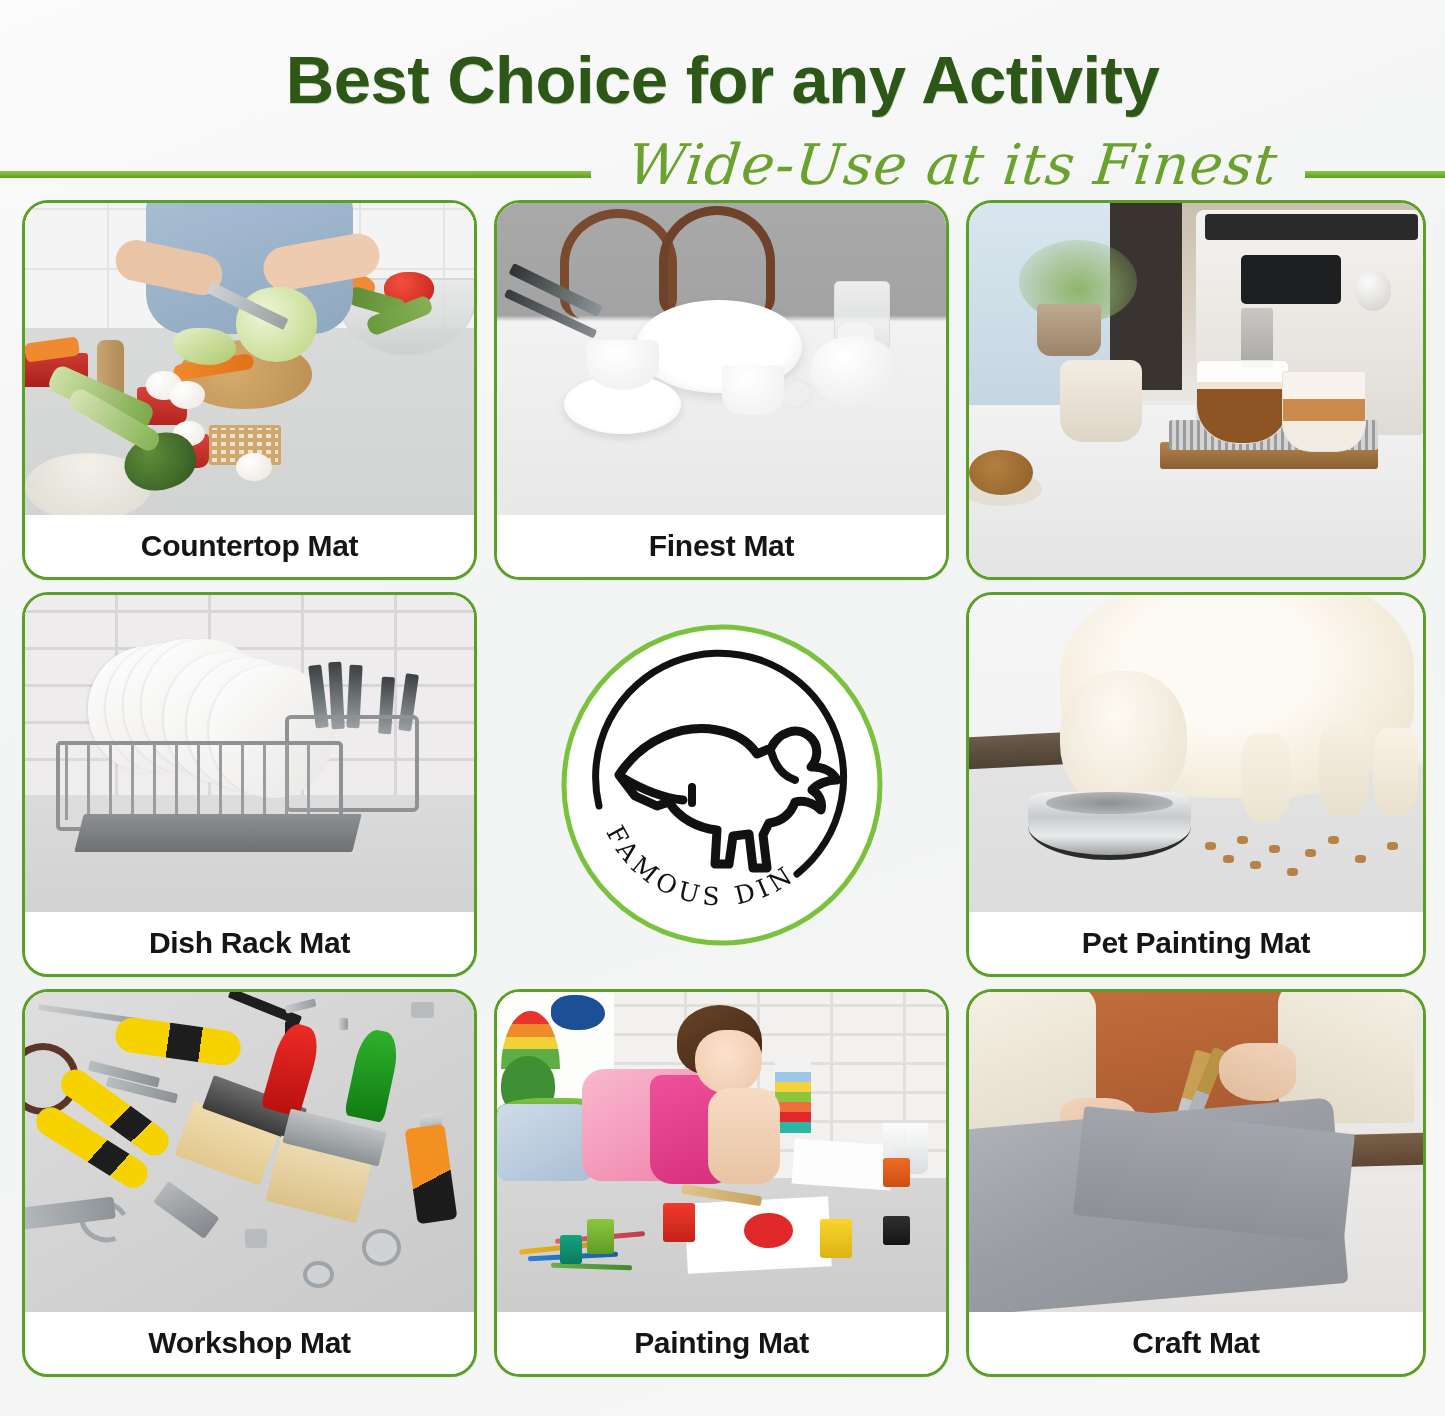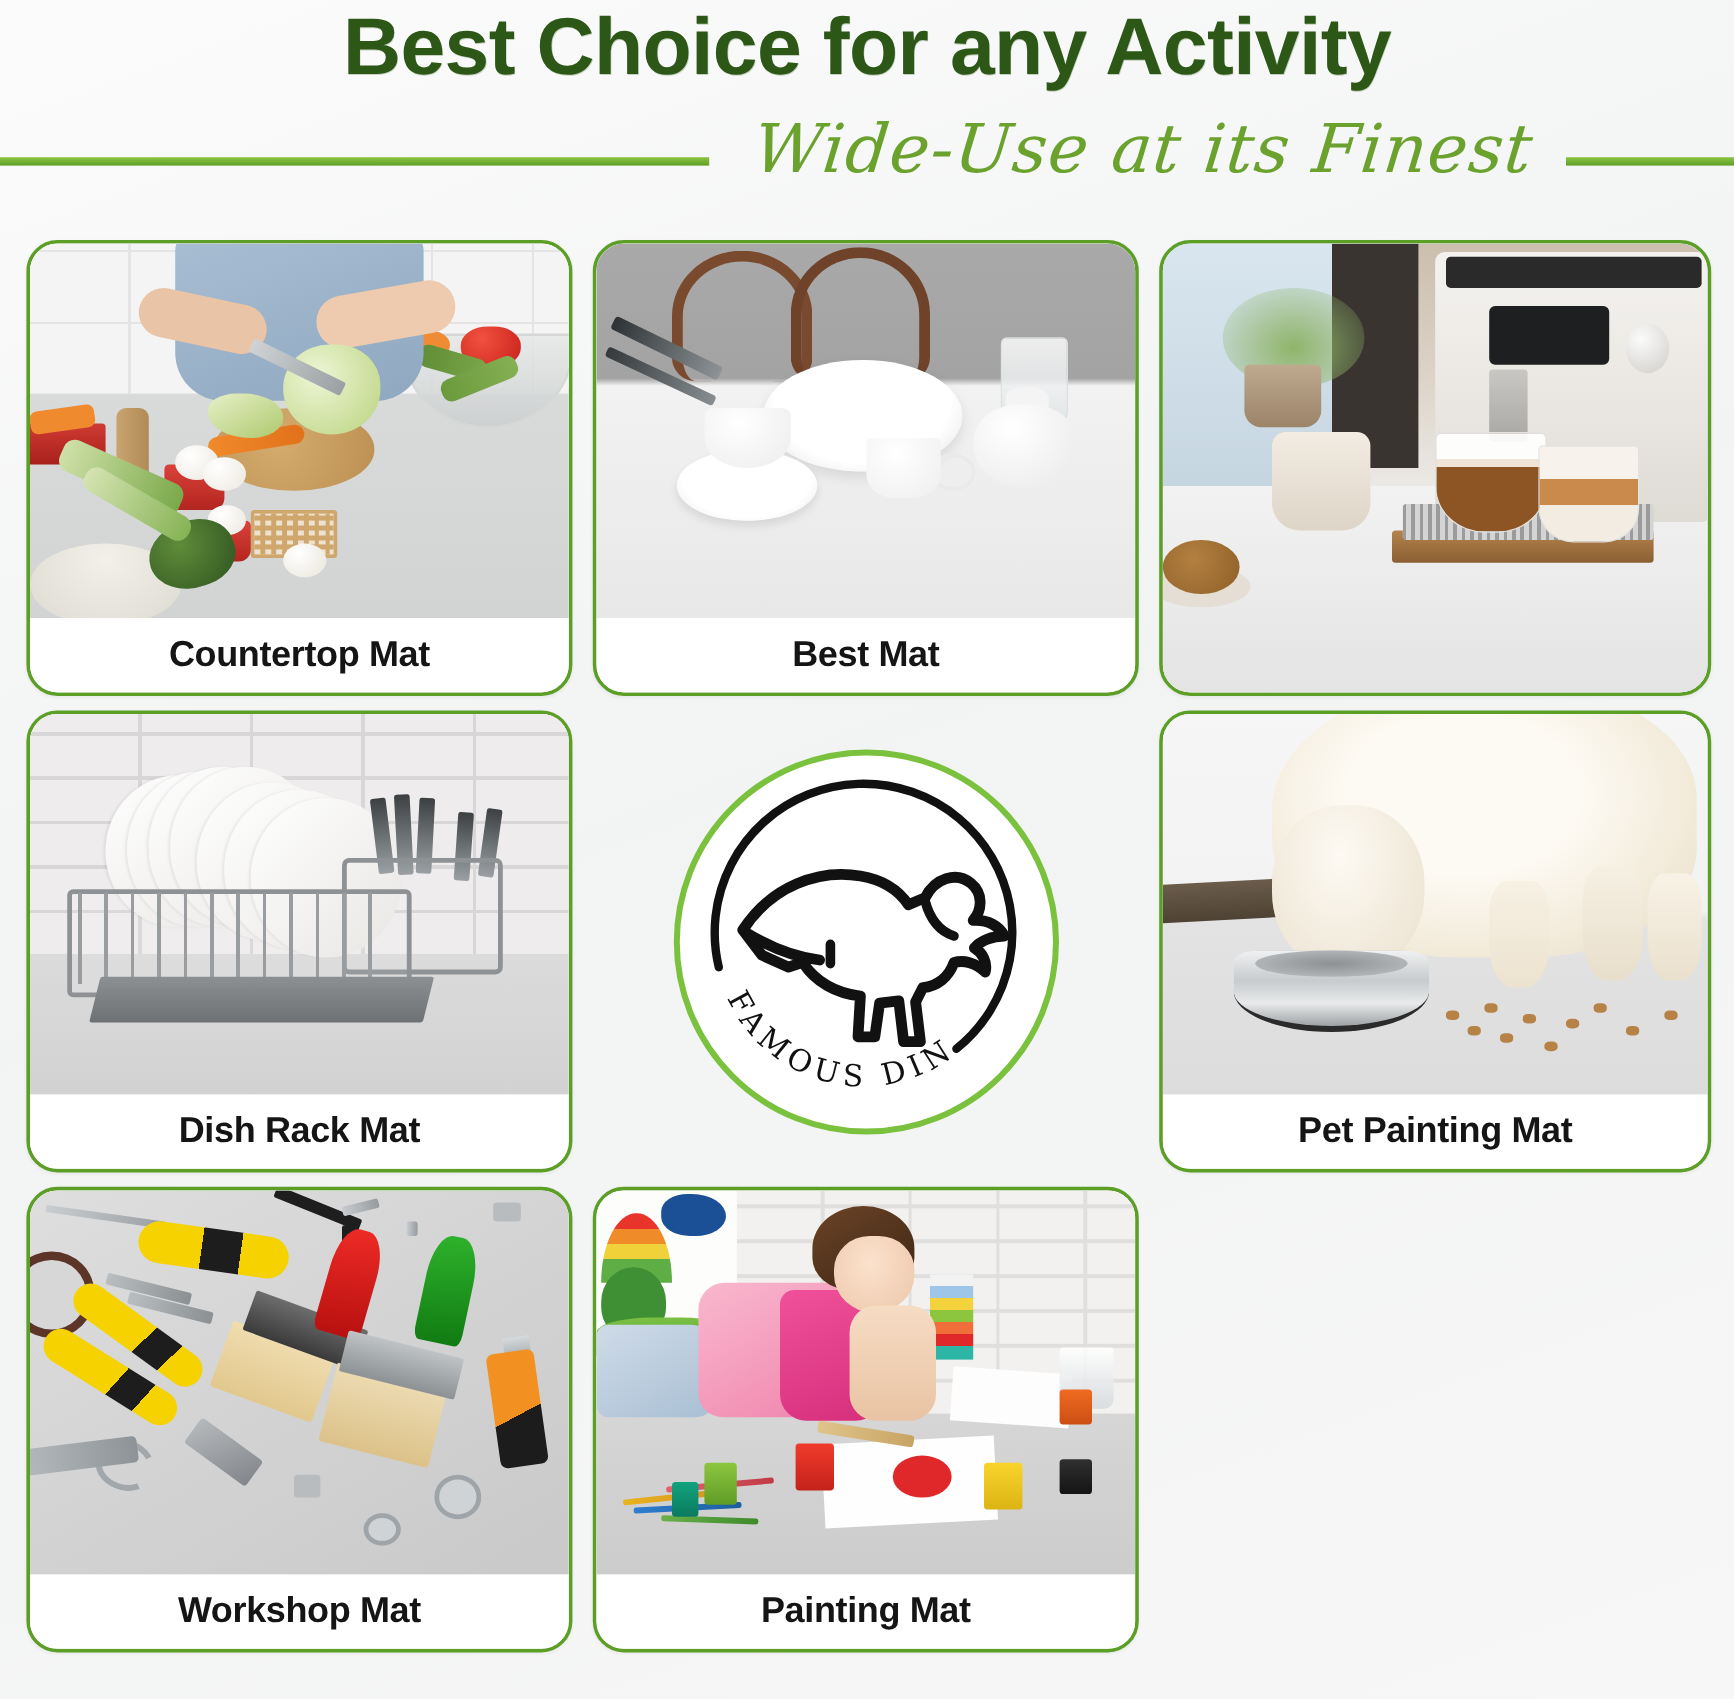--- a/index.html
+++ b/index.html
@@ -13,20 +13,21 @@
     font-family: "Liberation Sans", sans-serif;
     overflow: hidden;
     position: relative;
   }
 
   
   .header {
     position: relative;
     width: 1364px;
     height: 182px;
+    margin-top: 40px;
   }
   .main-title {
     position: absolute;
     top: 2px;
     left: 0;
     width: 1445px;
     text-align: center;
     font-family: "Liberation Sans", sans-serif;
     font-size: 67px;
     font-weight: 700;
@@ -353,21 +354,21 @@
         <div class="ph pm-fork"></div>
       <div class="ph pm-glass"></div>
       <div class="ph pm-plate"></div>
       <div class="ph pm-teapotlid"></div>
         <div class="ph pm-teapot"></div>
       <div class="ph pm-saucer"></div>
         <div class="ph pm-cup"></div>
       <div class="ph pm-cup2h"></div>
         <div class="ph pm-cup2"></div>
     </div>
-    <div class="card-caption">Best Mat</div>
+    <div class="card-caption">Finest Mat</div>
   </div>
 
   <div class="card">
     <div class="card-photo">
       <div class="ph cm-bg"></div>
         <div class="ph cm-window"></div>
         <div class="ph cm-darkwall"></div>
       <div class="ph cm-plant"></div>
         <div class="ph cm-pot"></div>
       <div class="ph cm-counter"></div>
@@ -521,14 +522,31 @@
       <div class="ph pt-pot-red"></div>
         <div class="ph pt-pot-yel"></div>
       <div class="ph pt-pot-grn"></div>
         <div class="ph pt-pot-tea"></div>
       <div class="ph pt-pot-org"></div>
         <div class="ph pt-pot-blk"></div>
     </div>
     <div class="card-caption">Painting Mat</div>
   </div>
 
+  <div class="card">
+    <div class="card-photo">
+      <div class="ph cf-bg"></div>
+      <div class="ph cf-body"></div>
+      <div class="ph cf-sleeve-l"></div>
+        <div class="ph cf-sleeve-r"></div>
+      <div class="ph cf-table"></div>
+        <div class="ph cf-countertop"></div>
+      <div class="ph cf-hand-l"></div>
+      <div class="ph cf-scissors"></div>
+        <div class="ph cf-scissors2"></div>
+      <div class="ph cf-hand-r"></div>
+      <div class="ph cf-fabric"></div>
+        <div class="ph cf-fabric2"></div>
+    </div>
+    <div class="card-caption">Craft Mat</div>
+  </div>
 
 </div>
 
 </body></html>

